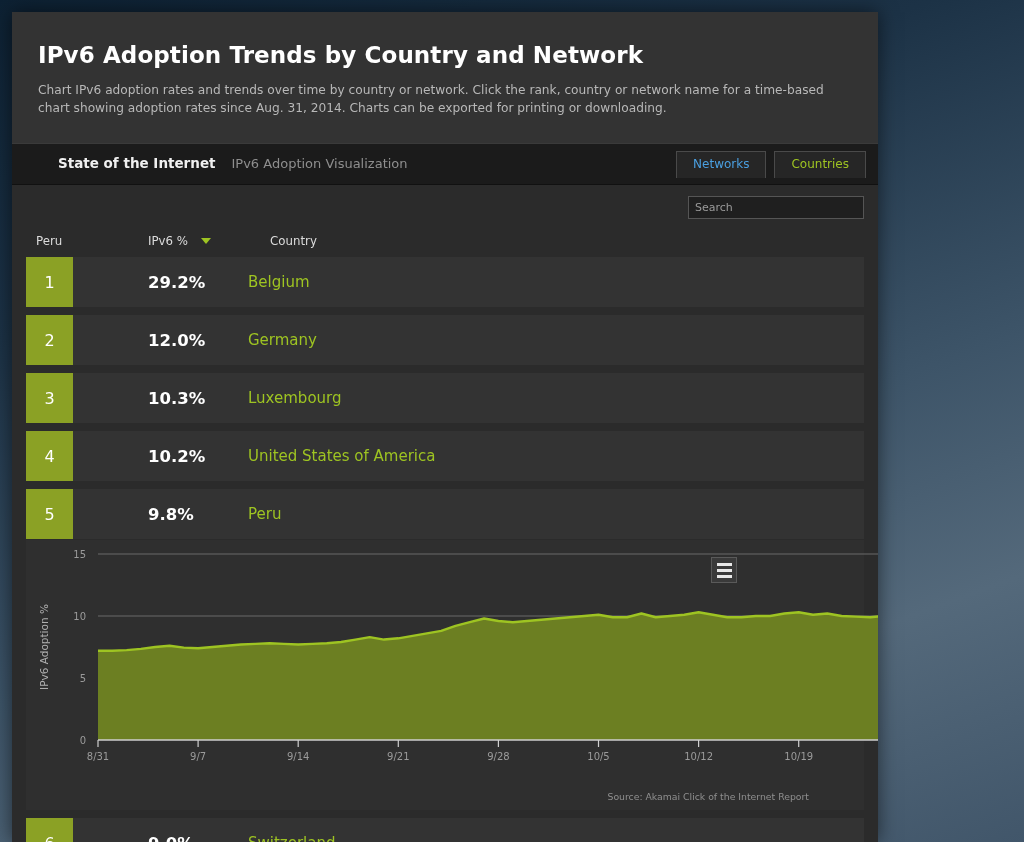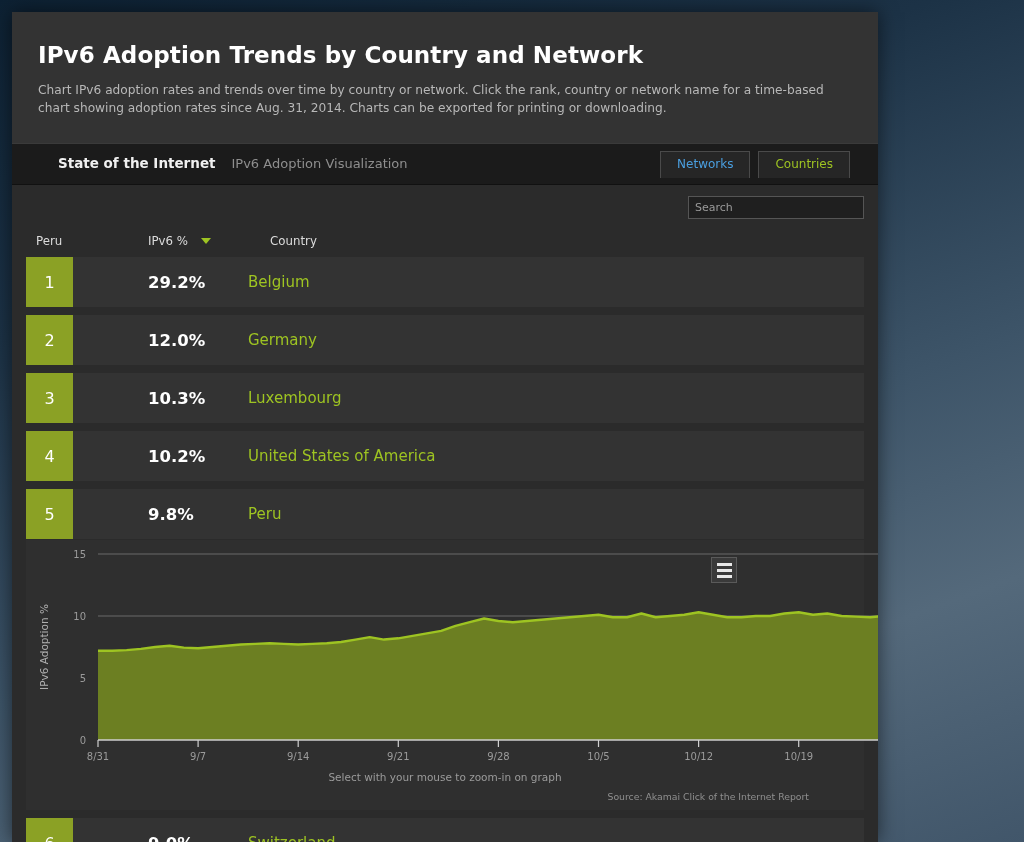--- a/index.html
+++ b/index.html
@@ -55,21 +55,21 @@
     display: flex; align-items: baseline; gap: 16px; margin-left: 32px;
   }
   .brand-title {
     font-size: 13.5px; font-weight: bold; color: #f0f0f0;
   }
   .brand-sub {
     font-size: 13px; color: #8e8e8e;
   }
   .tabs {
     position: absolute;
-    right: 28px; top: 7px;
+    right: 12px; top: 7px;
     display: flex;
     padding-left: 16px;
   }
   .tab {
     padding: 6px 16px 7px 16px;
     font-size: 12px;
     background: #262626;
     border: 1px solid #4a4a4a;
     border-bottom: none;
     cursor: pointer;
@@ -299,21 +299,20 @@
             <text x="472.4" y="220" fill="#9b9b9b" font-size="10" font-family="&quot;DejaVu Sans&quot;, sans-serif" text-anchor="middle">9/28</text>
             <line x1="572.5" y1="200" x2="572.5" y2="207" stroke="#cfcfcf" stroke-width="1.2"></line>
             <text x="572.5" y="220" fill="#9b9b9b" font-size="10" font-family="&quot;DejaVu Sans&quot;, sans-serif" text-anchor="middle">10/5</text>
             <line x1="672.6" y1="200" x2="672.6" y2="207" stroke="#cfcfcf" stroke-width="1.2"></line>
             <text x="672.6" y="220" fill="#9b9b9b" font-size="10" font-family="&quot;DejaVu Sans&quot;, sans-serif" text-anchor="middle">10/12</text>
             <line x1="772.7" y1="200" x2="772.7" y2="207" stroke="#cfcfcf" stroke-width="1.2"></line>
             <text x="772.7" y="220" fill="#9b9b9b" font-size="10" font-family="&quot;DejaVu Sans&quot;, sans-serif" text-anchor="middle">10/19</text>
             <line x1="872.8" y1="200" x2="872.8" y2="207" stroke="#cfcfcf" stroke-width="1.2"></line>
             <text x="872.8" y="220" fill="#9b9b9b" font-size="10" font-family="&quot;DejaVu Sans&quot;, sans-serif" text-anchor="middle">10/26</text>
           </svg>
-        <div class="chart-hint">Select with your mouse to zoom-in on graph</div>
         <div class="chart-source">Source: Akamai Click of the Internet Report</div>
       </div>
     </div>
 
     <div class="row">
       <div class="rank-badge">6</div>
       <div class="row-pct">9.0%</div>
       <div class="row-country">Switzerland</div>
     </div>
 

